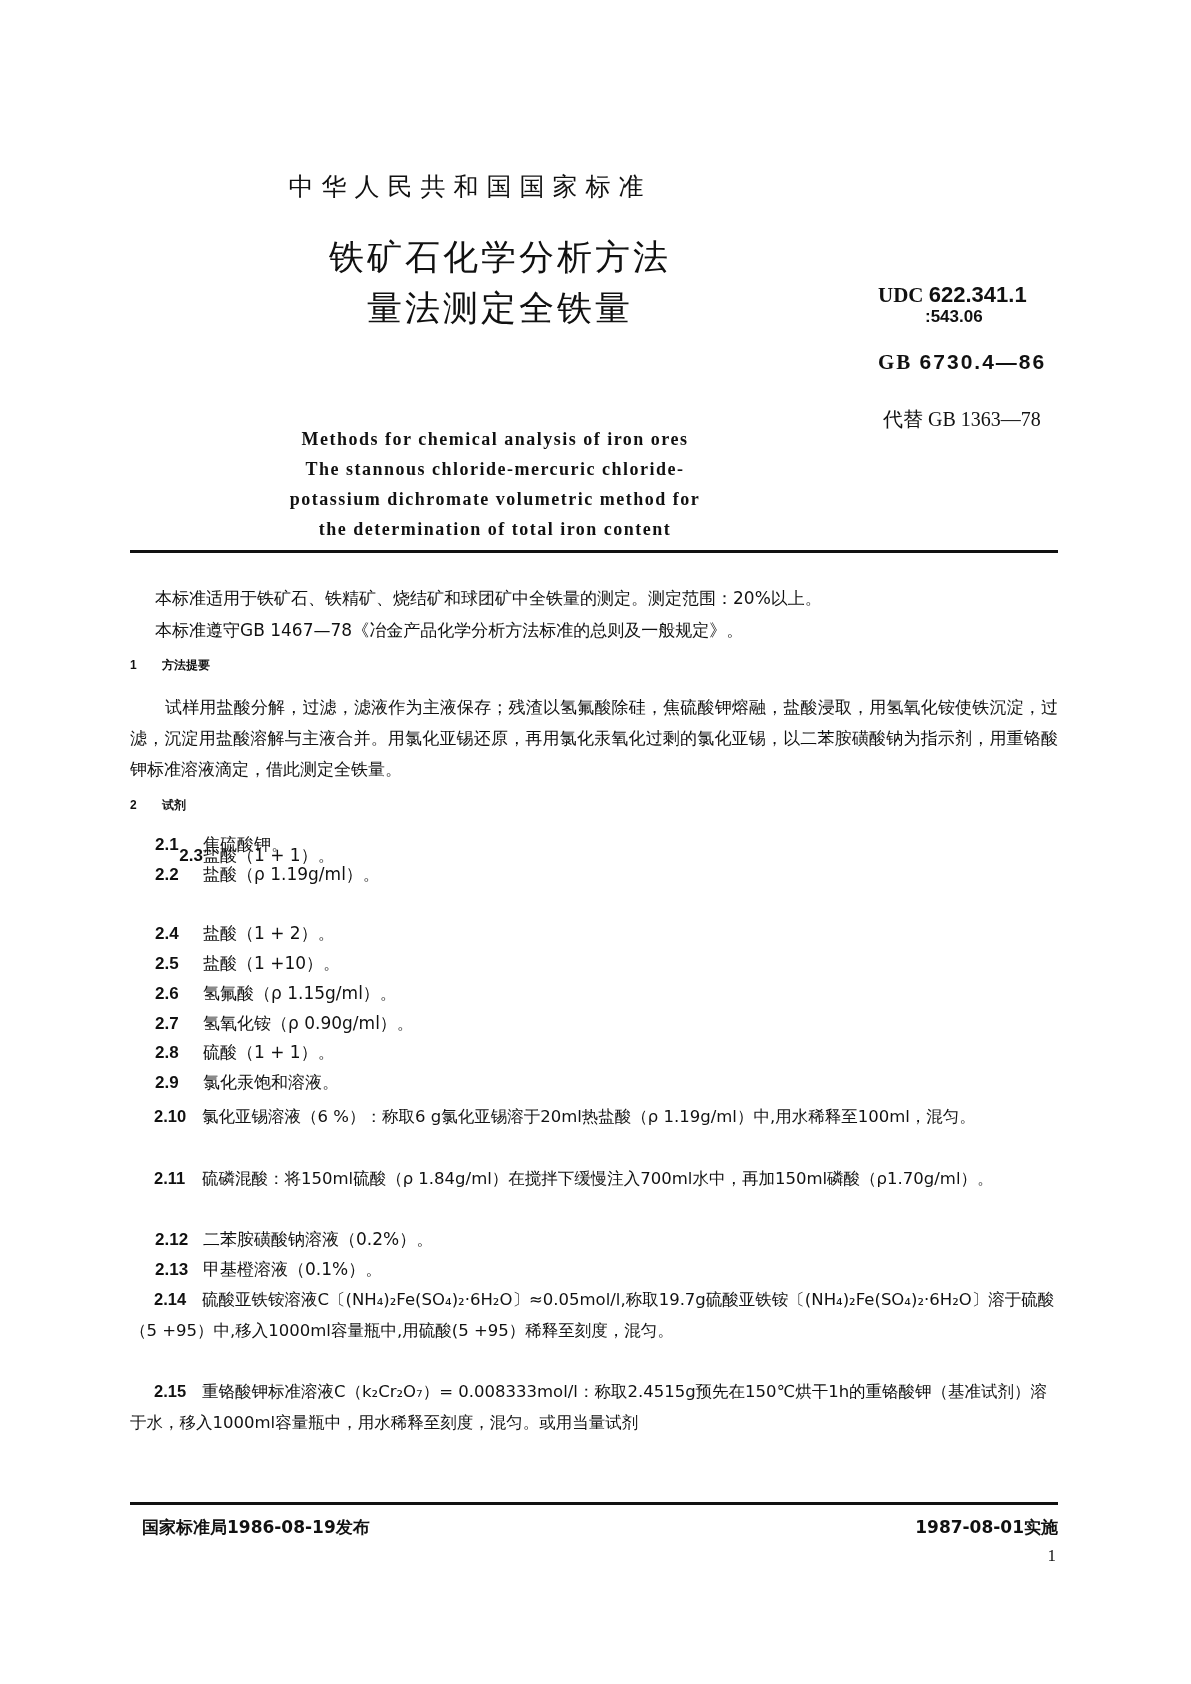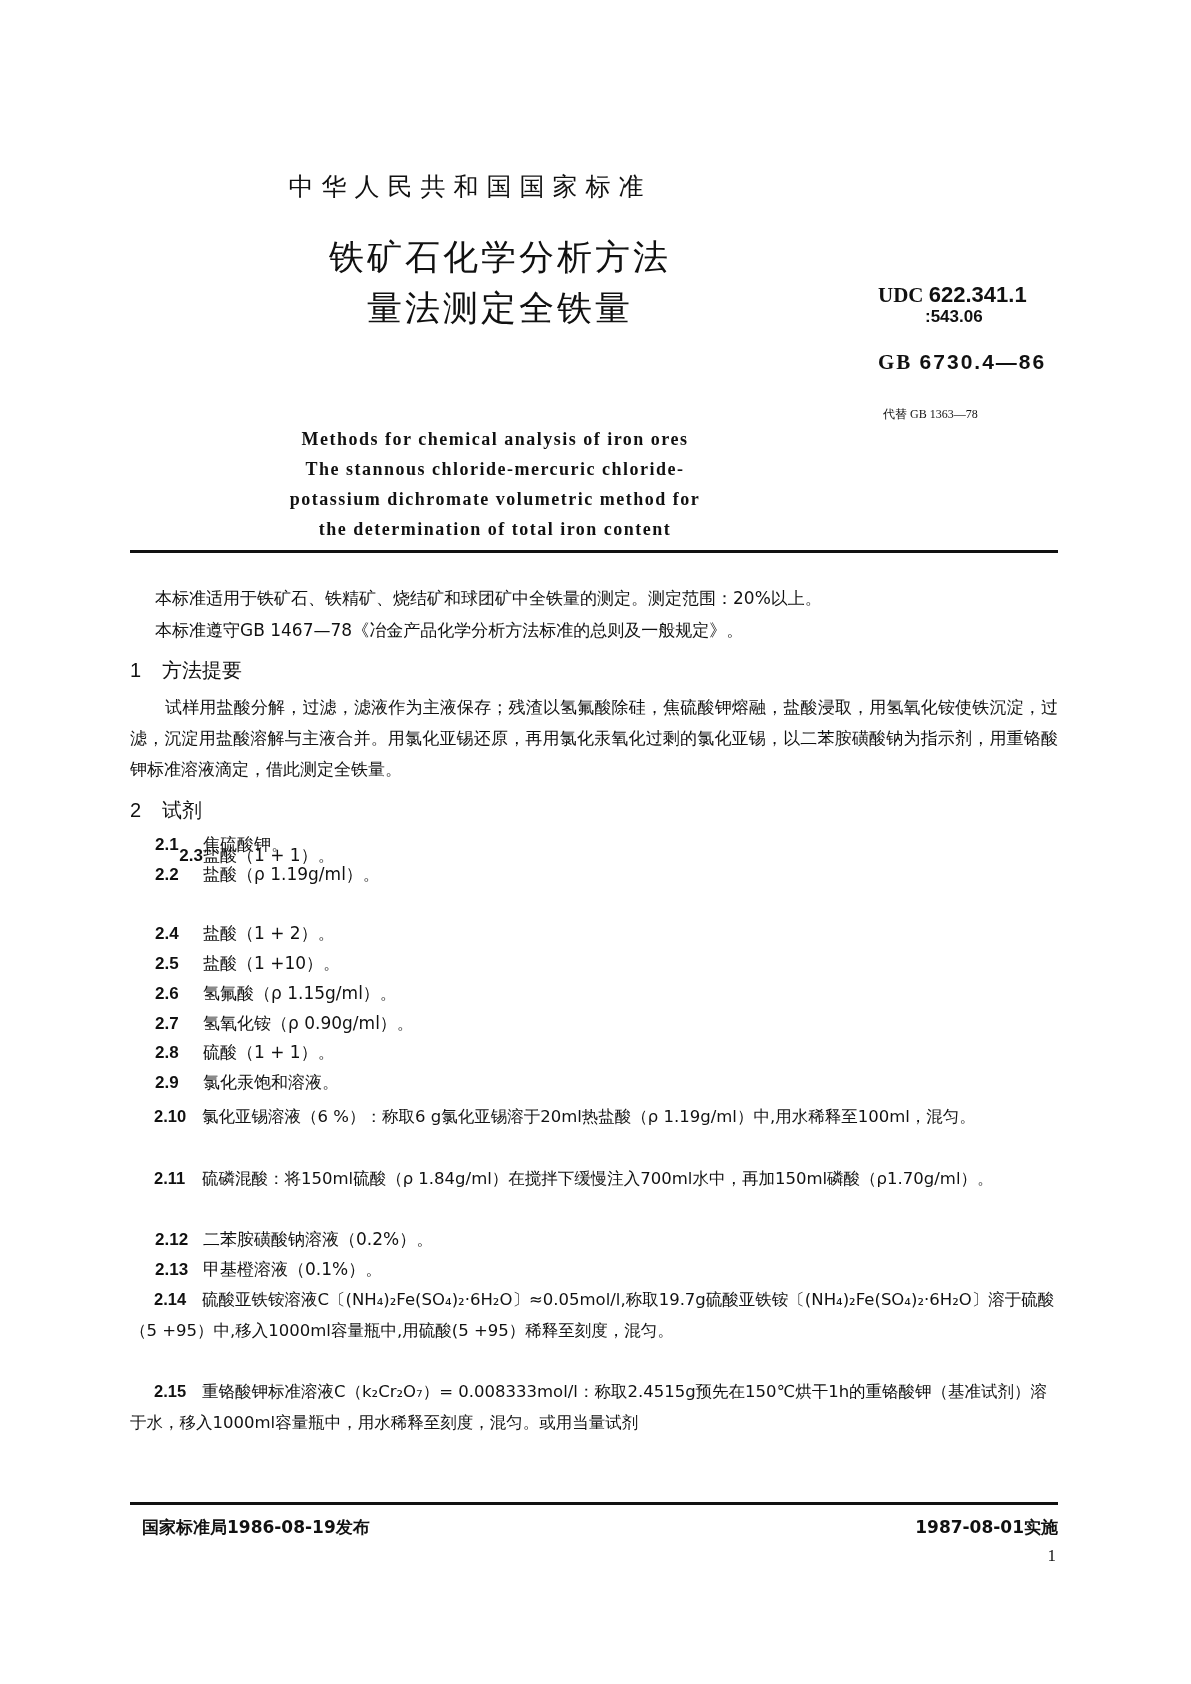--- a/index.html
+++ b/index.html
@@ -17,32 +17,32 @@
     font-family: "DejaVu Sans", sans-serif; font-size: 35px; line-height: 51px; letter-spacing: 3px;
   }
   .title-cn div { white-space: nowrap; }
   .udc {
     left: 878px; top: 282px; font-family: "Liberation Serif", serif; font-weight: bold; font-size: 21px;
   }
   .udc .num { font-family: "Liberation Sans", sans-serif; font-size: 22px; }
   .udc2 { left: 925px; top: 307px; font-family: "Liberation Sans", sans-serif; font-weight: bold; font-size: 17px; }
   .gb { left: 878px; top: 350px; font-family: "Liberation Serif", serif; font-weight: bold; font-size: 21px; letter-spacing: 2px; }
   .gb .num { font-family: "Liberation Sans", sans-serif; }
-  .replaces { left: 883px; top: 406px; font-family: "Liberation Serif", serif; font-size: 12px; }
+  .replaces { left: 883px; top: 406px; font-family: "Liberation Serif", serif; font-size: 20px; }
   .title-en {
     left: 240px; width: 510px; top: 424px; text-align: center;
     font-family: "Liberation Serif", serif; font-weight: bold; font-size: 18px; line-height: 30px; letter-spacing: 1.5px;
   }
   .title-en div { white-space: nowrap; }
   .rule { left: 130px; width: 928px; height: 3px; background: #111; }
   .body-text {
     font-family: "DejaVu Sans", sans-serif; font-size: 17px; white-space: nowrap;
   }
   .section-head {
-    font-family: "DejaVu Sans", sans-serif; font-size: 20px; font-weight: normal;
+    font-family: "DejaVu Sans", sans-serif; font-size: 12px; font-weight: bold;
   }
   .section-head .n { display: inline-block; width: 32px; font-family: "Liberation Sans", sans-serif; }
   .para { left: 130px; width: 928px; font-family: "DejaVu Sans", sans-serif; font-size: 17px; line-height: 31px; text-align: justify; }
   .item { left: 155px; font-family: "DejaVu Sans", sans-serif; font-size: 17px; white-space: nowrap; }
   .item .n { display: inline-block; width: 48px; font-family: "Liberation Sans", sans-serif; font-weight: bold; }
   .item-long { left: 130px; width: 928px; font-family: "DejaVu Sans", sans-serif; font-size: 16.5px; line-height: 31px; }
   .item-long .n { display: inline-block; width: 48px; margin-left: 24px; font-family: "Liberation Sans", sans-serif; font-weight: bold; }
   .footer-left { left: 142px; top: 1516px; font-family: "DejaVu Sans", sans-serif; font-size: 17px; font-weight: bold; text-align: center; }
   .footer-right { right: 133px; top: 1516px; font-family: "DejaVu Sans", sans-serif; font-size: 17px; font-weight: bold; }
   .pagenum { right: 135px; top: 1546px; font-family: "Liberation Serif", serif; font-size: 17px; }

